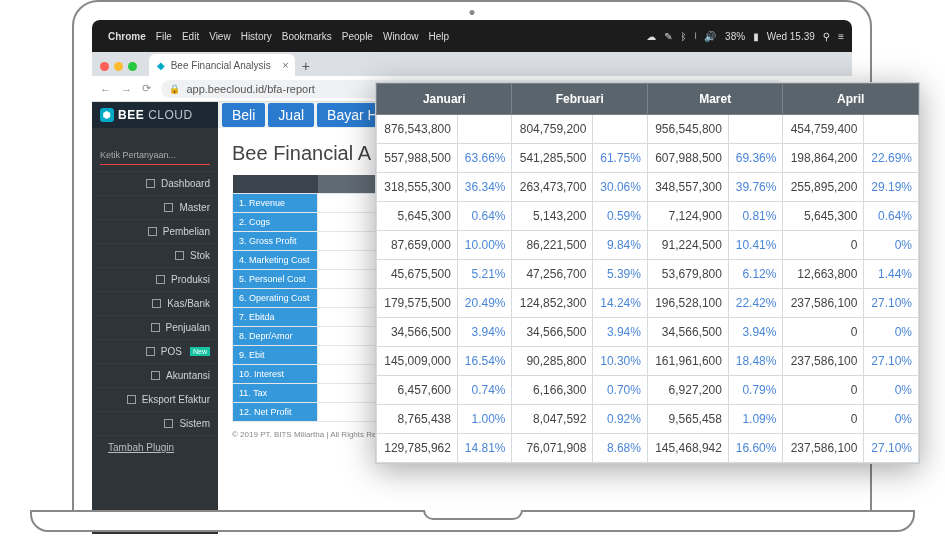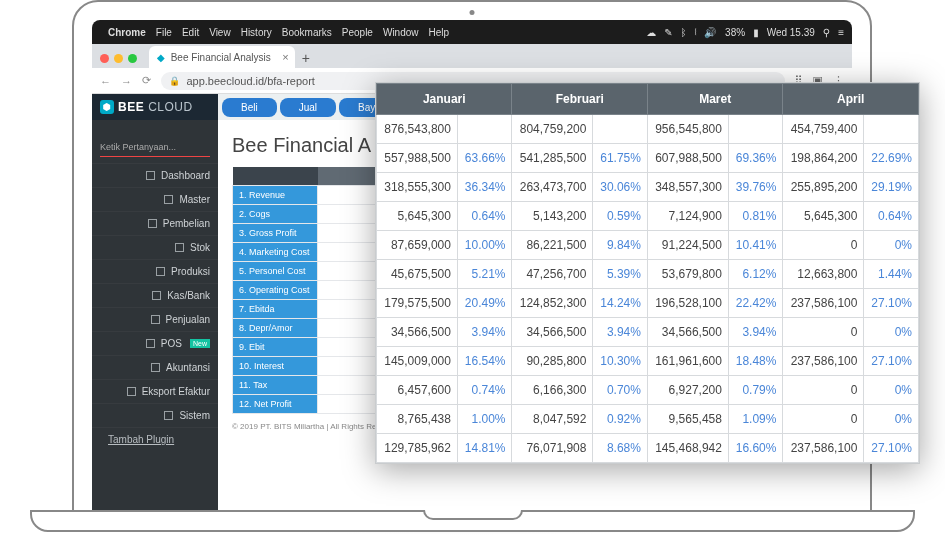--- a/index.html
+++ b/index.html
@@ -1,21 +1,21 @@
 <!DOCTYPE html>
 <html><head>
 <meta charset="utf-8">
 <style>
   * { margin:0; padding:0; box-sizing:border-box; font-family: -apple-system, BlinkMacSystemFont, "Segoe UI", Arial, sans-serif; }
   body { background:#fff; width:945px; height:537px; overflow:hidden; position:relative;}
   .laptop { position:absolute; left:72px; top:0; width:800px; height:520px; background:#fff; border:2px solid #888; border-radius:26px 26px 0 0; padding:18px 18px 0 18px; }
   .camera { position:absolute; left:50%; top:8px; transform:translateX(-50%); width:5px; height:5px; border-radius:50%; background:#888;}
   .laptop-base { position:absolute; left:30px; top:510px; width:885px; height:22px; background:#fff; border:2px solid #888; border-bottom-left-radius:18px; border-bottom-right-radius:18px;}
   .notch { position:absolute; left:50%; transform:translateX(-50%); top:-2px; width:100px; height:10px; border:2px solid #888; border-top:none; border-bottom-left-radius:10px; border-bottom-right-radius:10px; background:#fff;}
-  .macbar { height:24px; background:#1c1c1c; color:#ddd; font-size:10px; display:flex; align-items:center; padding:0 8px; border-radius:8px 8px 0 0;}
+  .macbar { height:32px; background:#1c1c1c; color:#ddd; font-size:10px; display:flex; align-items:center; padding:0 8px; border-radius:8px 8px 0 0;}
   .macbar .apple { margin-right:8px;}
   .macbar .menu { display:flex; gap:10px;}
   .macbar .menu span:first-child { font-weight:600;}
   .macbar .right { margin-left:auto; display:flex; gap:8px; align-items:center;}
   .chrome-tabs { height:24px; background:#dcdfe3; display:flex; align-items:flex-end; padding-top:4px;}
   .traffic { display:flex; gap:5px; padding:0 8px; align-items:center; height:100%;}
   .tdot { width:9px; height:9px; border-radius:50%;}
   .tab { background:#fff; height:22px; border-radius:6px 6px 0 0; display:flex; align-items:center; font-size:10px; color:#555; padding:0 24px 0 8px; margin-left:4px; gap:6px; position:relative;}
   .tab .x { position:absolute; right:6px; font-size:11px; color:#777;}
   .newtab { width:22px; text-align:center; font-size:14px; color:#555; padding-bottom:2px;}
@@ -29,21 +29,21 @@
   .brand { background:#1c2833; color:#fff; font-size:12px; font-weight:700; letter-spacing:0.5px; height:26px; display:flex; align-items:center; padding:0 8px; gap:4px;}
   .brand .hex { width:14px; height:14px; background:#00a9c7; border-radius:3px; display:inline-flex; align-items:center; justify-content:center; font-size:9px;}
   .brand .light { color:#b9c4cc; font-weight:400;text-align:right;}
   .search { margin:18px 8px 6px 8px; border-bottom:1px solid #ef4444; font-size:9px; color:#aaa; padding:4px 0;}
   .navlist { display:flex; flex-direction:column;}
   .navitem { display:flex; align-items:center; gap:6px; padding:6px 8px; border-top:1px solid rgba(255,255,255,0.04); cursor:pointer;justify-content:flex-end;}
   .navitem .box { width:9px; height:9px; border:1px solid #9aa0a4;}
   .badge { font-size:7px; padding:1px 3px; margin-left:2px;}
   .subitem { padding:6px 8px 6px 16px; color:#b8bdc1; border-top:1px solid rgba(255,255,255,0.04);text-decoration:underline;}
   .toptabs { height:26px; background:#ecf0f1; display:flex; align-items:center; padding-left:4px; gap:3px;}
-  .ttab { background:#2a7bd0; color:#fff; font-size:10px; padding:4px 19px; border-radius:8px; cursor:pointer;}
+  .ttab { background:#2a7bd0; color:#fff; font-size:14px; padding:4px 10px; border-radius:2px; cursor:pointer;}
   .main { flex:1; display:flex; flex-direction:column;}
   .content { padding:14px 14px 0 14px; overflow:hidden;}
   .ptitle { font-size:20px; color:#444; font-weight:400; margin-bottom:10px;}
   .smalltable { border-collapse:collapse; font-size:9px; width:100%;}
   .smalltable th { background:#606a73; color:#fff; font-weight:400; padding:4px 6px; text-align:center;}
   .smalltable .rowh { background:#3498db; color:#fff; padding:4px 6px; text-align:left; white-space:nowrap;}
   .smalltable td { background:#fff; padding:4px 6px; text-align:right; color:#444; border:1px solid #e5e7ea;}
   .footer { font-size:8px; color:#888; padding:8px 14px;}
   
   .overlay { position:absolute; left:375px; top:82px; width:545px; background:#fff; box-shadow:0 6px 30px rgba(0,0,0,0.35); border:1px solid #c9ccce;}

